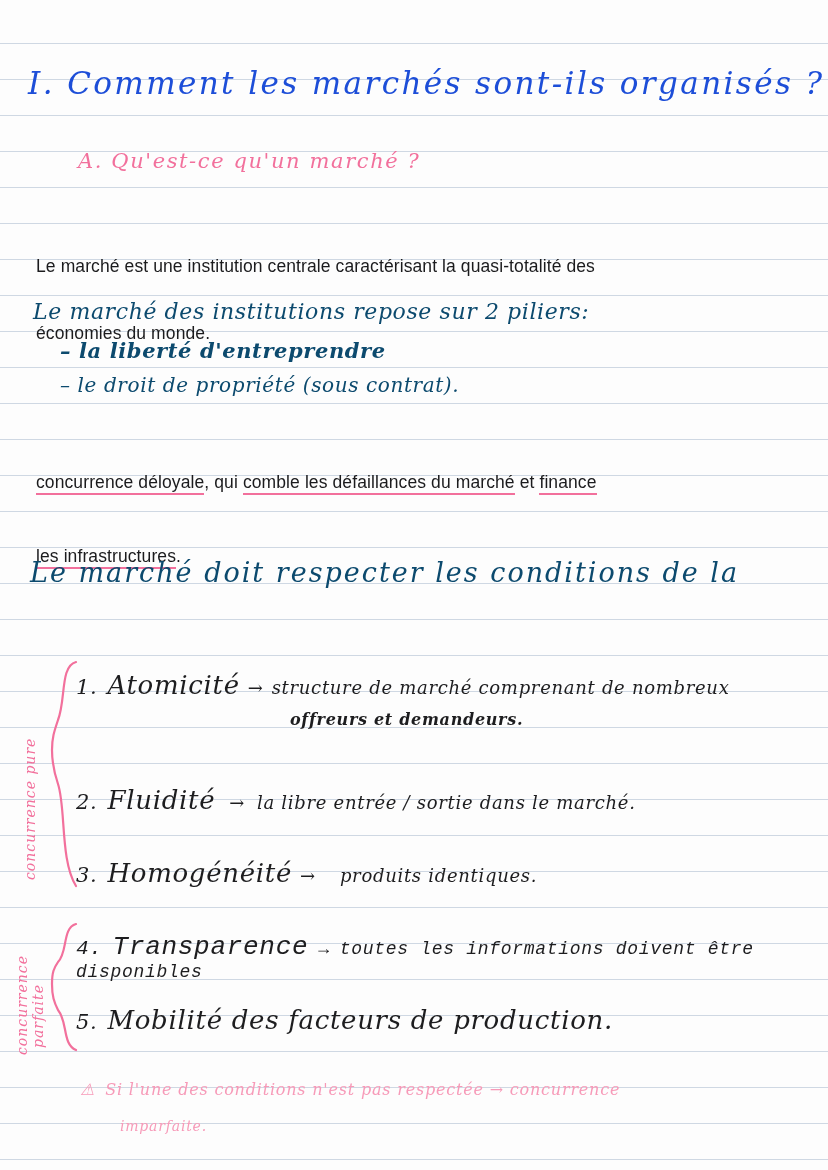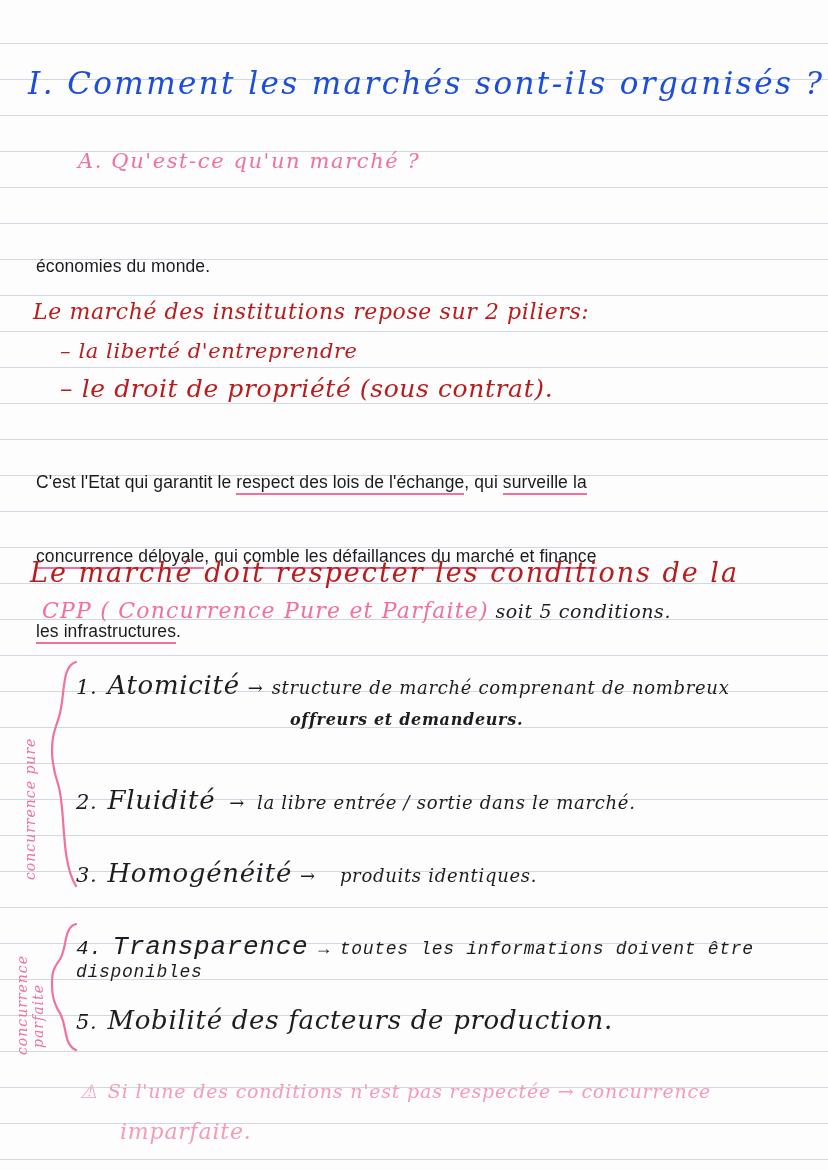--- a/index.html
+++ b/index.html
@@ -73,37 +73,38 @@
   #para1 {
     left: 36px;
     top: 212px;
     width: 760px;
   }
   #para1 div { margin-bottom: 2px; }
 
   .handblack {
     font-family: "DejaVu Serif", serif;
     font-style: italic;
-    color: #b91c1c;
+    color: #0c4a6e;
     letter-spacing: 0.6px;
   }
   #hw1 {
     left: 33px;
     top: 298px;
     font-size: 22px;
   }
   #hw1b {
     left: 60px;
     top: 338px;
     font-size: 21px;
+    font-weight: bold;
   }
   #hw1c {
     left: 60px;
     top: 373px;
-    font-size: 25px;
+    font-size: 20px;
   }
   #para2 {
     left: 36px;
     top: 428px;
     width: 770px;
   }
   #para2 div { margin-bottom: 9px; }
   .u {
     border-bottom: 2.5px solid #f2709c;
     padding-bottom: 1px;
@@ -154,28 +155,28 @@
     transform-origin: left top;
     transform: rotate(-90deg);
     white-space: nowrap;
   }
   #vl1 { left: 22px; top: 880px; }
   #vl2 { left: 14px; top: 1055px; }
   #vl3 { left: 30px; top: 1048px; }
   #warn {
     left: 80px;
     top: 1080px;
-    font-size: 19px;
+    font-size: 16px;
     color: #f79ab8;
     letter-spacing: 0.8px;
   }
   #warn2 {
     left: 120px;
     top: 1118px;
-    font-size: 22px;
+    font-size: 14px;
     color: #f79ab8;
     letter-spacing: 0.8px;
   }
   svg.brace {
     position: absolute;
     overflow: visible;
   }
 </style>
 </head>
 <body>
@@ -184,35 +185,34 @@
 
   <div id="rules"></div>
 
   <div class="layer">
 
     <div class="txt hand" id="title">I. Comment les marchés sont-ils organisés ?</div>
 
     <div class="txt hand" id="subtitleA">A. Qu'est-ce qu'un marché ?</div>
 
     <div id="para1" class="txt print">
+      <div>Le marché est une institution centrale caractérisant la quasi-totalité des</div>
       <div>économies du monde.</div>
     </div>
 
     <div class="txt handblack" id="hw1">Le marché des institutions repose sur 2 piliers:</div>
     <div class="txt handblack" id="hw1b">– la liberté d'entreprendre</div>
     <div class="txt handblack" id="hw1c">– le droit de propriété (sous contrat).</div>
 
     <div id="para2" class="txt print">
-      <div><span>C'est l'Etat qui garantit le </span><span class="u">respect des lois de l'échange</span><span>, qui </span><span class="u">surveille la</span></div>
       <div><span class="u">concurrence déloyale</span><span>, qui </span><span class="u">comble les défaillances du marché</span><span> et </span><span class="u">finance</span></div>
       <div><span class="u">les infrastructures</span><span>.</span></div>
     </div>
 
     <div class="txt handblack" id="hw2">Le marché doit respecter les conditions de la</div>
-    <div class="txt hand" id="hw2b"><span class="pink">CPP ( Concurrence Pure et Parfaite)</span><span class="rest"> soit 5 conditions.</span></div>
 
     <svg class="brace" style="left:50px; top:660px;" width="30" height="230" viewBox="0 0 30 230">
       <path d="M26 2 C10 6, 16 40, 8 60 C4 72, 2 78, 2 90 C2 102, 4 112, 8 124 C16 148, 10 200, 26 226" fill="none" stroke="#f2709c" stroke-width="2.2" stroke-linecap="round"></path>
     </svg>
 
     <svg class="brace" style="left:50px; top:922px;" width="30" height="130" viewBox="0 0 30 130">
       <path d="M26 2 C12 6, 18 30, 8 40 C4 46, 2 50, 2 62 C2 74, 4 80, 8 88 C18 100, 12 122, 26 128" fill="none" stroke="#f2709c" stroke-width="2.2" stroke-linecap="round"></path>
     </svg>
 
     <div class="vlabel" id="vl1">concurrence pure</div>

